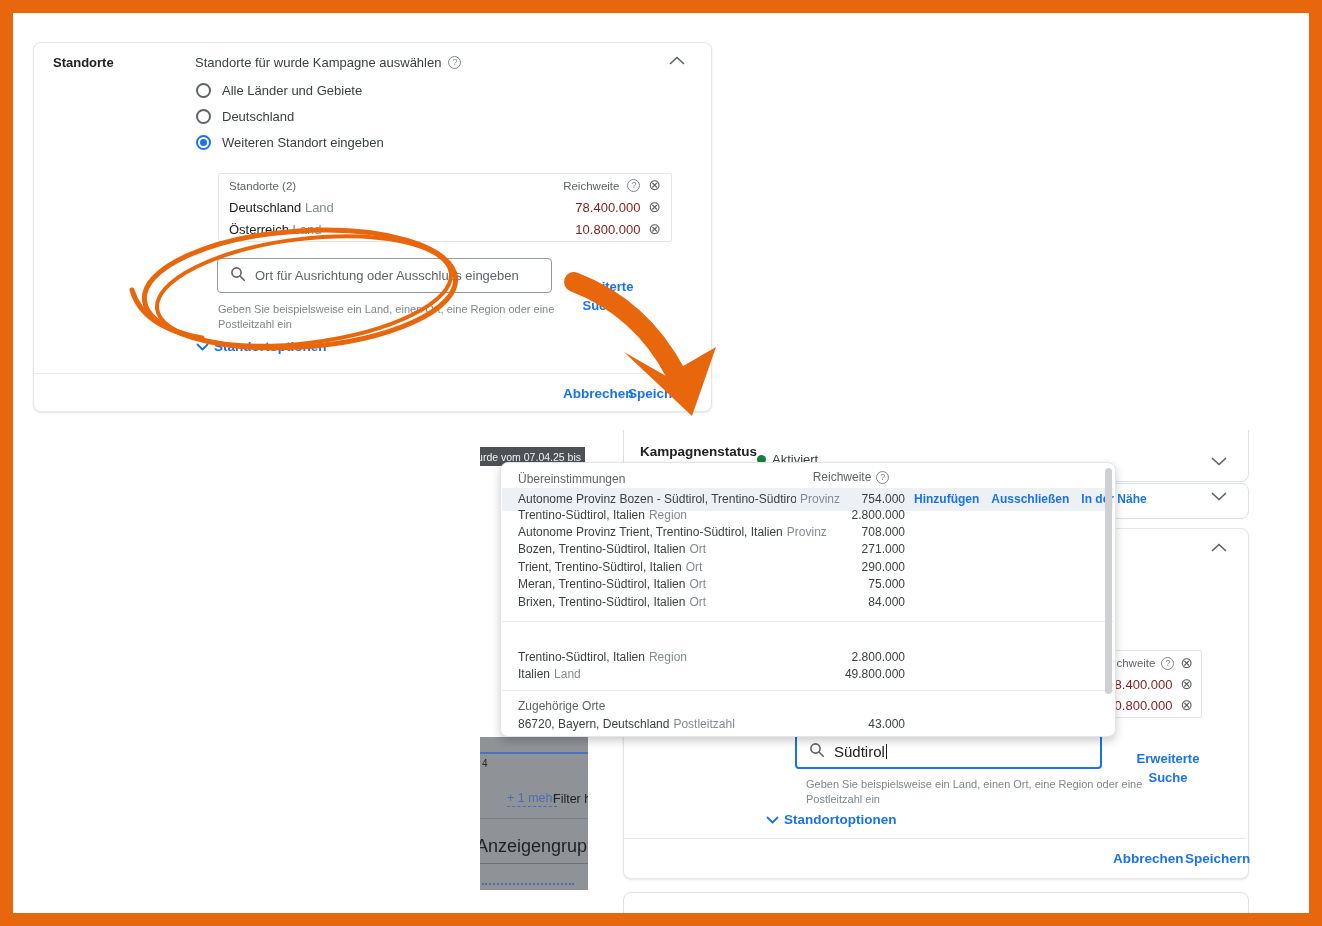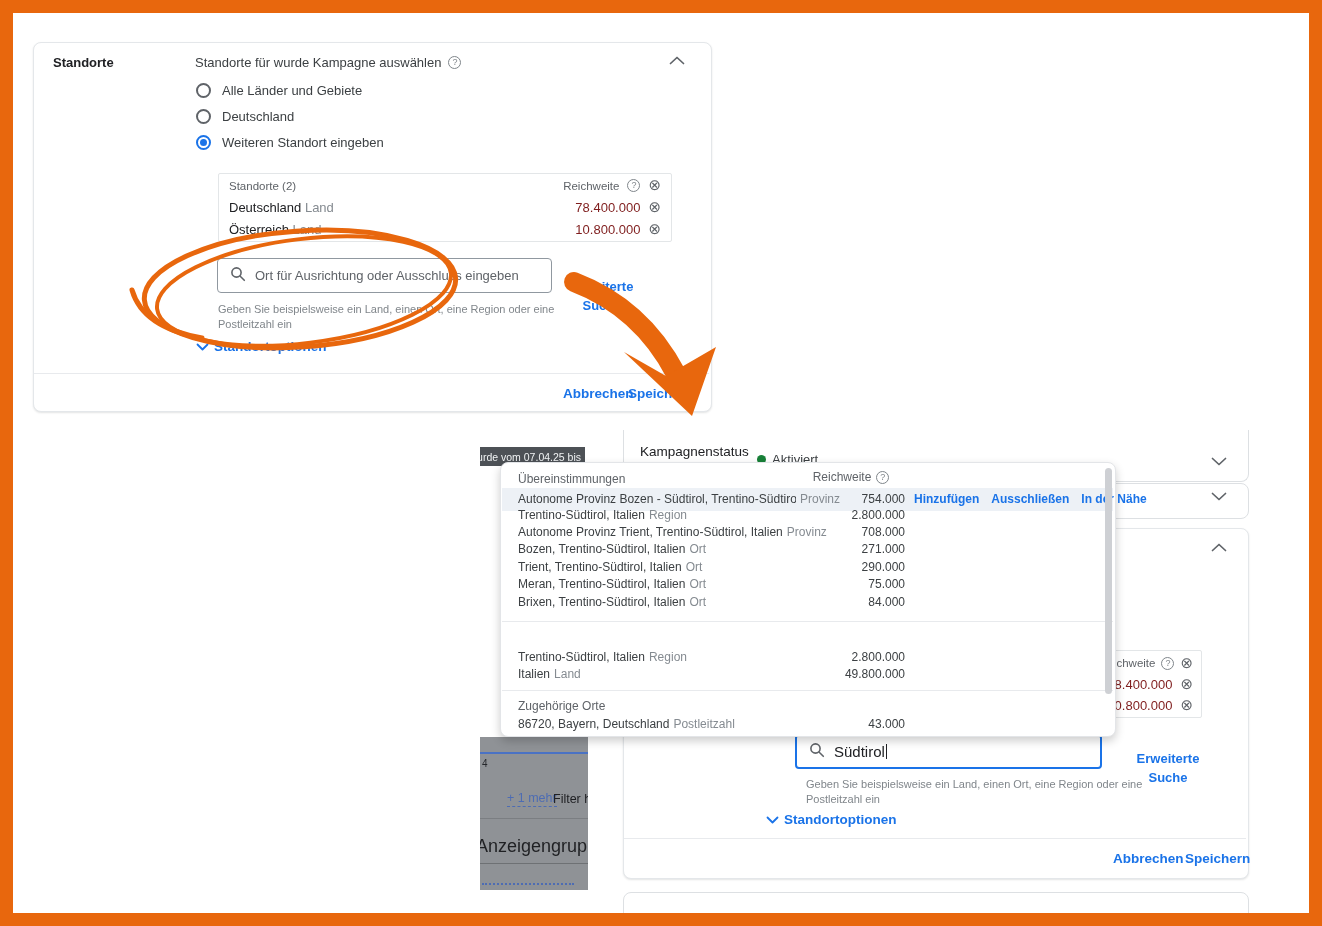--- a/index.html
+++ b/index.html
@@ -35,21 +35,21 @@
   .caret{display:inline-block;width:1.5px;height:15px;background:#202124;margin-left:1px;vertical-align:-2px}
   .divl{background:#e8eaed;height:1px}
   svg.chev{display:block}
 </style>
 </head>
 <body>
 
 <div class="stage">
 
   <div class="ab" style="left:623px;top:430px;width:624px;height:51px;background:#fff;border:1px solid #dde0e3;border-top:none;border-radius:0 0 8px 8px"></div>
-  <div class="ab" style="left:640px;top:444px;font-size:13.5px;font-weight:400;color:#202124">Kampagnenstatus</div>
+  <div class="ab" style="left:640px;top:444px;font-size:13.5px;font-weight:700;color:#202124">Kampagnenstatus</div>
   <div class="ab gdot" style="left:757px;top:455px"></div>
   <div class="ab" style="left:772px;top:452px;font-size:13px;color:#3c4043">Aktiviert</div>
   <div class="ab" style="left:1211px;top:457px">
     <svg class="chev" width="16" height="9" viewBox="0 0 16 9">
         <path d="M1.5 1.5 L8 7.5 L14.5 1.5" fill="none" stroke="#5f6368" stroke-width="1.7" stroke-linecap="round" stroke-linejoin="round"></path>
       </svg>
   </div>
 
   <div class="ab" style="left:480px;top:447px;width:105px;height:19px;background:#4d5156;display:flex;align-items:center;justify-content:flex-end;overflow:hidden;padding:0 4px;box-sizing:border-box">
     <span style="font-size:10.5px;color:#f1f3f4;white-space:nowrap">wurde vom 07.04.25 bis</span>

